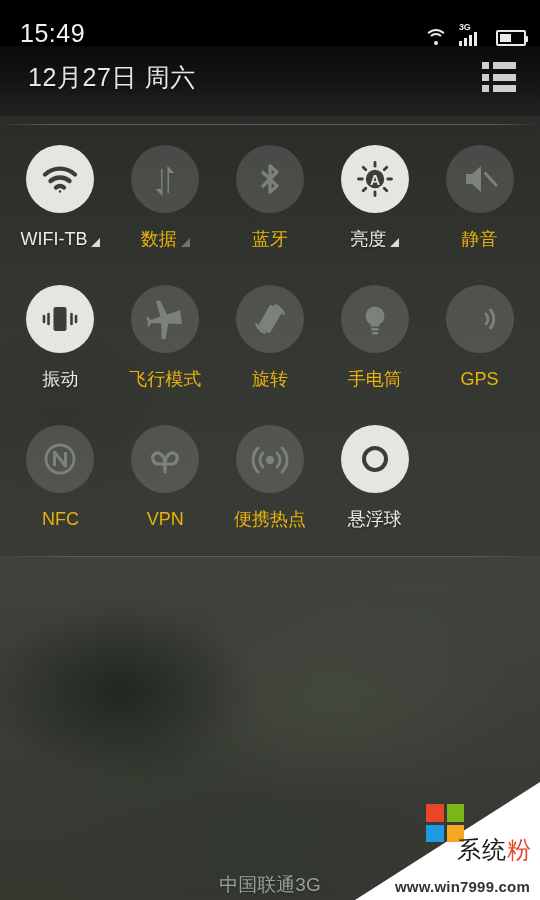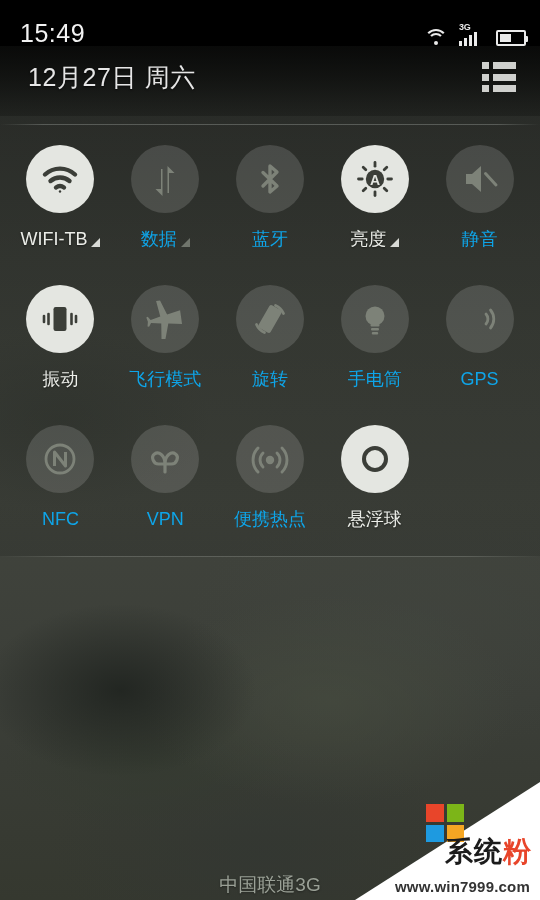--- a/index.html
+++ b/index.html
@@ -234,21 +234,21 @@
     align-items: flex-end;
     gap: 4px;
     height: 22px;
   }
   .label {
     font-size: 18px;
     line-height: 1;
     white-space: nowrap;
   }
   .label.on  { color: #eceee9; text-shadow: 0 1px 2px rgba(0,0,0,0.5); }
-  .label.off { color: #0ea5e9; }
+  .label.off { color: #eab308; }
   .caret {
     width: 0; height: 0;
     border-left: 9px solid transparent;
     border-bottom: 9px solid #d9dbd6;
     margin-bottom: 1px;
   }
   .caret.off { border-bottom-color: #70756c; }
 
   .grid-divider {
     position: absolute;
@@ -289,22 +289,22 @@
     width: 38px; height: 38px;
     display: grid;
     grid-template-columns: 1fr 1fr;
     grid-template-rows: 1fr 1fr;
     gap: 3px;
   }
   .wm-logo span { display: block; }
   .wm-title {
     position: absolute;
     right: 8px; top: 56px;
-    font-size: 28px;
-    font-weight: bold;
+    font-size: 24px;
+    font-weight: normal;
     letter-spacing: 1px;
     line-height: 1;
     color: #1b1b1b;
     white-space: nowrap;
   }
   .wm-title .c1 { color: #e8452a; }
   .wm-url {
     position: absolute;
     right: 10px; bottom: 5px;
     font-size: 15px;

